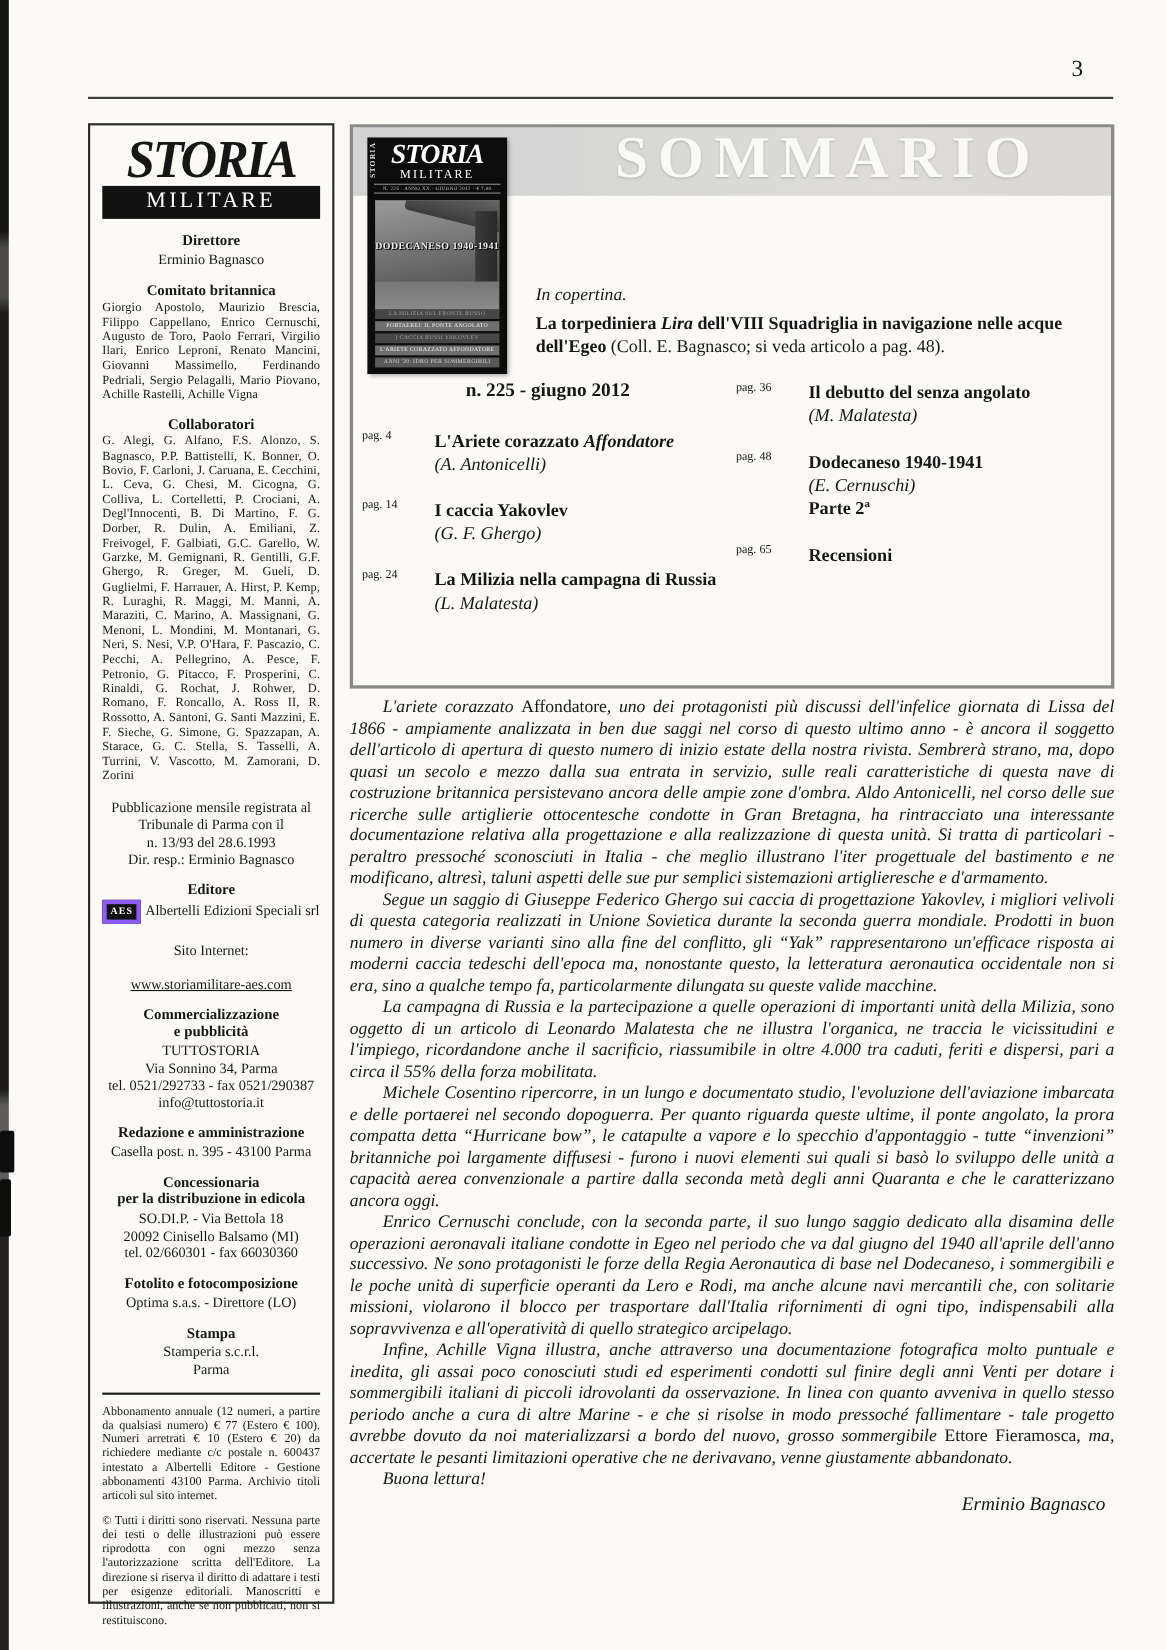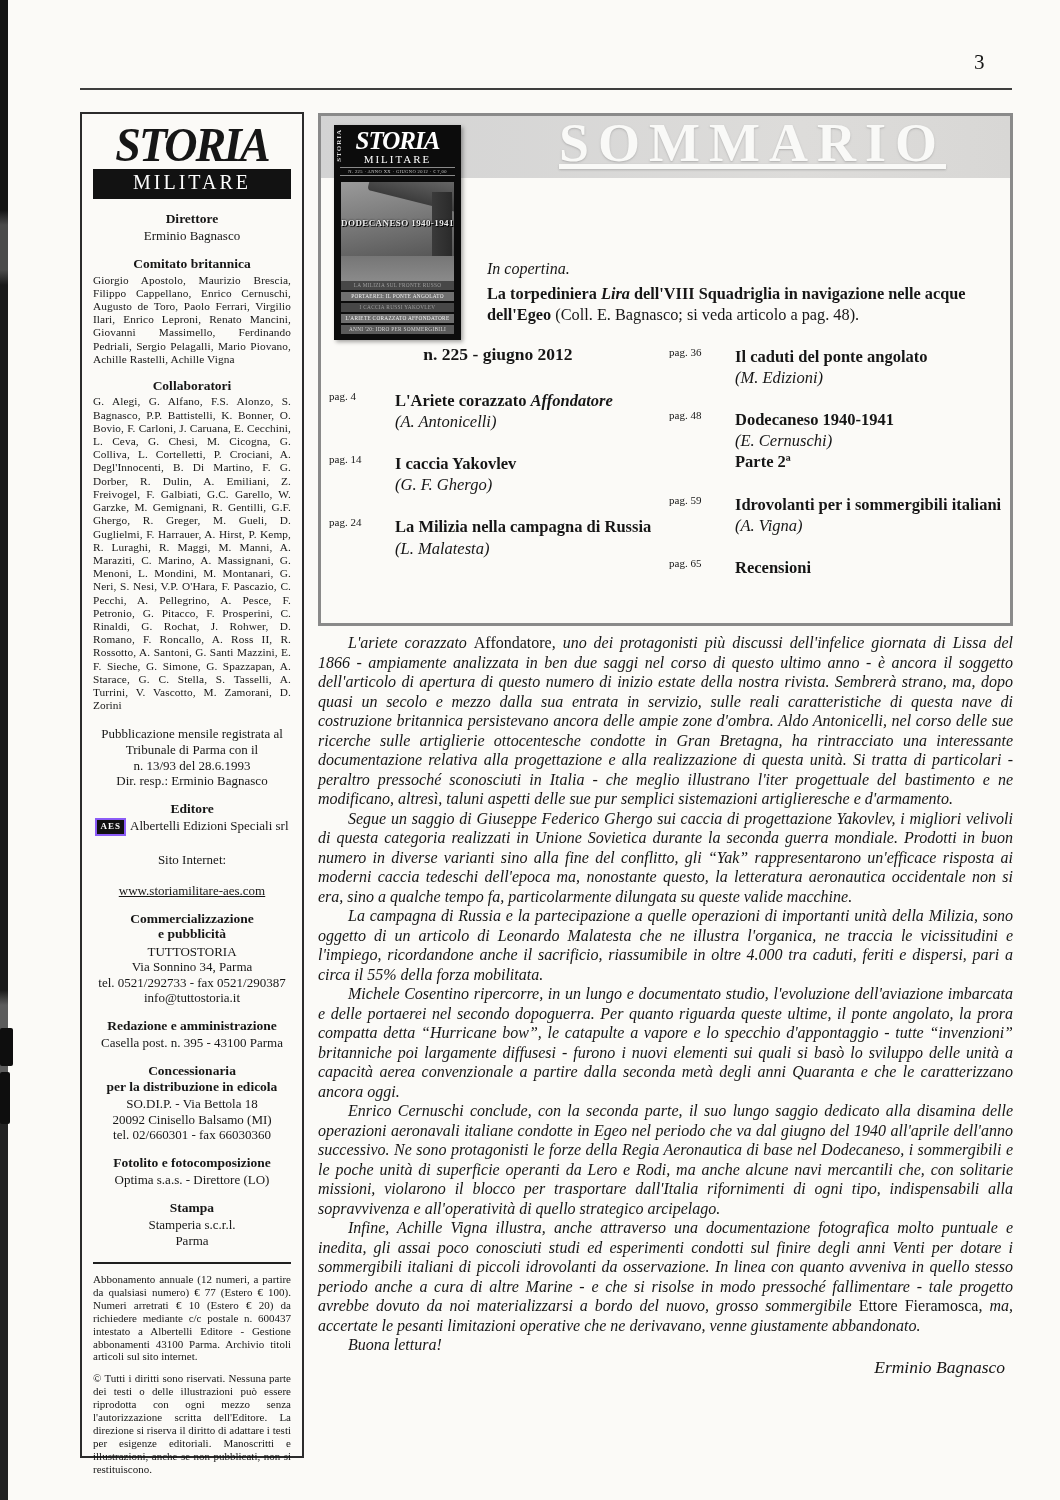--- a/index.html
+++ b/index.html
@@ -28,31 +28,31 @@
     border:2px solid #2c2c2c;box-sizing:border-box;padding:8px 11px 6px;
     text-align:center;font-size:13px;line-height:1.18;background:#fbfaf7;}
   #logo{margin:2px 0 6px;}
   #logo-title{font-weight:bold;font-style:italic;font-size:46px;line-height:0.92;letter-spacing:-2px;transform:scaleY(1.06);}
   #logo-bar{background:#121212;color:#fdfdfd;font-size:20px;letter-spacing:3px;padding:2px 0 4px;margin-top:3px;}
   .sec-head{font-weight:bold;font-size:13.5px;margin:12px 0 2px;white-space:pre-line;line-height:1.15;}
   .sec-body{white-space:pre-line;font-size:13px;line-height:1.2;}
   .names{text-align:justify;font-size:11.3px;line-height:1.17;letter-spacing:0.1px;}
   .link{text-decoration:underline;}
   #aes-logo{display:inline-block;background:#111;color:#fff;font-size:9px;font-weight:bold;
-    padding:1px 3px 2px;margin-right:4px;letter-spacing:1px;vertical-align:middle;border:2px solid #8b5cf6;}
+    padding:1px 3px 2px;margin-right:4px;letter-spacing:1px;vertical-align:middle;border:4px solid #8b5cf6;}
   .divider{border-top:2px solid #1f1f1f;margin:13px 0 9px;}
   .fineprint{text-align:justify;font-size:11px;line-height:1.18;margin-bottom:9px;}
 
   
   #toc-box{position:absolute;left:318px;top:113px;width:695px;height:513px;
     border:3px solid #8a8a8a;box-sizing:border-box;background:#fbfaf7;}
   #toc-band{position:absolute;left:0;right:0;top:0;height:62px;
     background:linear-gradient(90deg,#d3d3d3,#dddcda 70%,#d8d7d5);}
   #sommario-title{position:absolute;left:238px;top:-4px;font-size:54px;font-weight:bold;
-    letter-spacing:9px;color:#f9f9f7;text-shadow:0 1px 2px rgba(140,140,140,.55);text-decoration:underline;}
+    letter-spacing:9px;color:#f9f9f7;text-shadow:0 1px 2px rgba(140,140,140,.55);}
   
   #cover{position:absolute;left:13px;top:9px;width:127px;height:215px;background:#0c0c0c;
     color:#fff;box-shadow:2px 2px 4px rgba(0,0,0,.35);}
   #cover-spine{position:absolute;left:1px;top:4px;writing-mode:vertical-rl;transform:rotate(180deg);
     font-size:7px;letter-spacing:1px;font-weight:bold;color:#ddd;}
   #cover-title{margin-top:3px;text-align:center;font-size:25px;font-weight:bold;font-style:italic;letter-spacing:-1px;line-height:1;}
   #cover-sub{text-align:center;font-size:11px;letter-spacing:2px;line-height:1.1;}
   #cover-strip{margin:2px 6px 0;border-top:1px solid #8a8a8a;border-bottom:1px solid #8a8a8a;
     font-size:4.5px;color:#cfcfcf;text-align:center;letter-spacing:.4px;padding:1px 0;}
   #cover-photo{position:absolute;left:7px;top:57px;right:7px;height:100px;overflow:hidden;
@@ -208,37 +208,30 @@
             <div class="toc-title"><span>La Milizia nella campagna di Russia</span></div>
             <div class="toc-author">(L. Malatesta)</div>
           </div>
         </div>
       </div>
   </div>
   <div id="toc-col-right">
       <div class="toc-entry">
         <div class="toc-page">pag. 36</div>
         <div class="toc-body">
-          <div class="toc-title"><span>Il caduti del ponte angolato</span></div>
-          <div class="toc-author">(M. Edizioni)</div>
+          <div class="toc-title"><span>Il debutto del senza angolato</span></div>
+          <div class="toc-author">(M. Malatesta)</div>
         </div>
       </div>
       <div class="toc-entry">
         <div class="toc-page">pag. 48</div>
         <div class="toc-body">
           <div class="toc-title"><span>Dodecaneso 1940-1941</span></div>
           <div class="toc-author">(E. Cernuschi)</div>
           <div class="toc-extra">Parte 2ª</div>
-        </div>
-      </div>
-      <div class="toc-entry">
-        <div class="toc-page">pag. 59</div>
-        <div class="toc-body">
-          <div class="toc-title"><span>Idrovolanti per i sommergibili italiani</span></div>
-          <div class="toc-author">(A. Vigna)</div>
         </div>
       </div>
       <div class="toc-entry">
         <div class="toc-page">pag. 65</div>
         <div class="toc-body">
           <div class="toc-title"><span>Recensioni</span></div>
         </div>
       </div>
     </div>
 </div>

